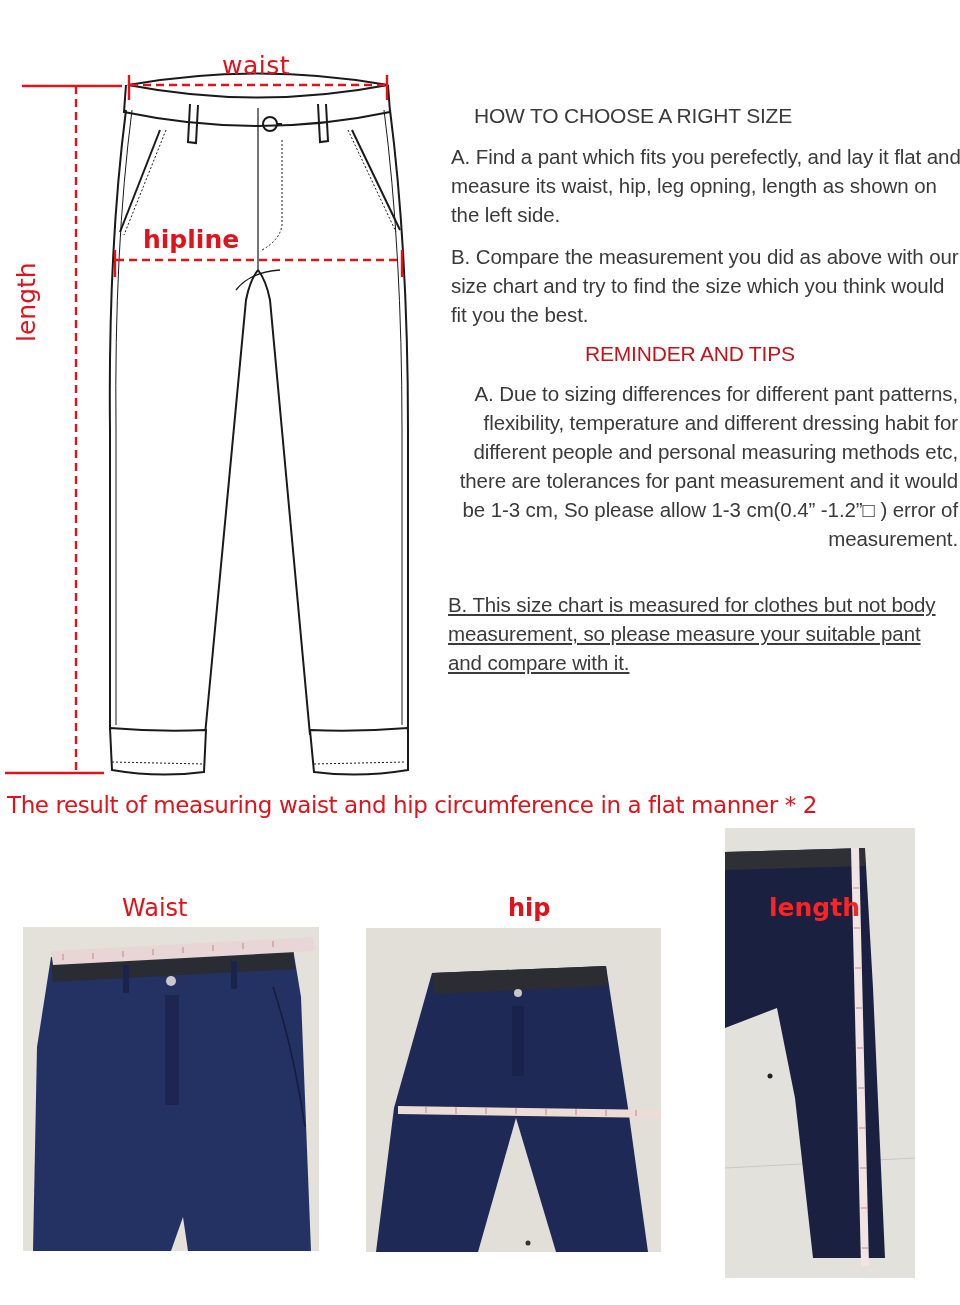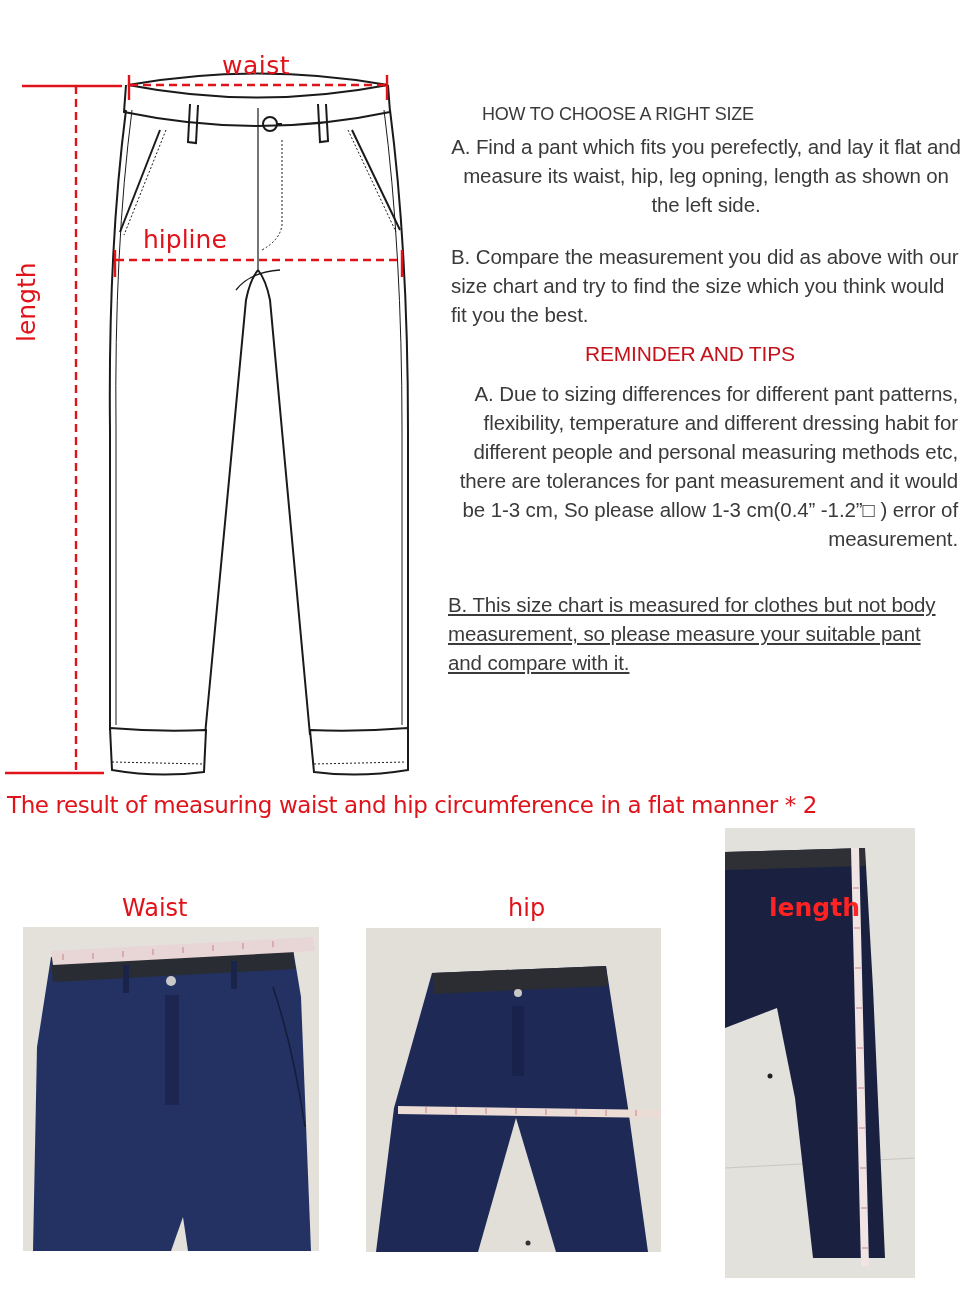--- a/index.html
+++ b/index.html
@@ -5,47 +5,47 @@
     * { margin: 0; padding: 0; box-sizing: border-box; }
     html, body { width: 960px; height: 1305px; background: #ffffff; overflow: hidden; }
     body { position: relative; font-family: "Liberation Sans", sans-serif; color: #333; }
 
     
     .diagram { position: absolute; left: 0; top: 0; width: 440px; height: 790px; }
     .diagram svg { position: absolute; left: 0; top: 0; }
 
     .lbl-red { position: absolute; color: #e0121a; font-family: "DejaVu Sans", sans-serif; white-space: nowrap; }
     .lbl-waist { left: 222px; top: 51px; font-size: 25px; letter-spacing: 0.5px; }
-    .lbl-hipline { left: 143px; top: 225px; font-size: 25px; }
+    .lbl-hipline { left: 143px; top: 225px; font-size: 25px; font-weight: bold; }
     .lbl-length { left: 12px; top: 262px; font-size: 25px; transform-origin: left top; transform: translate(0, 80px) rotate(-90deg); width: 82px; }
 
     
     .instructions { position: absolute; left: 446px; top: 100px; width: 514px; }
-    .inst-title { position: absolute; left: 36px; top: 4px; font-size: 18px; color: #3a3a3a; letter-spacing: -0.2px; white-space: nowrap; }
+    .inst-title { position: absolute; left: 28px; top: 4px; font-size: 21px; color: #3a3a3a; letter-spacing: -0.2px; white-space: nowrap; }
     .inst-p { position: absolute; left: 5px; width: 510px; font-size: 20.5px; line-height: 29px; color: #3a3a3a; letter-spacing: -0.1px; }
-    .inst-a { top: 32px; text-align: center; }
+    .inst-a { top: 42px; }
     .inst-b { top: 142px; }
     .tips-title { position: absolute; left: 94px; top: 242px; font-size: 21px; color: #c3121a; white-space: nowrap; letter-spacing: -0.2px; margin-left: 45px; }
     .tips-a { left: 2px; top: 279px; text-align: right; }
     .tips-b { left: 2px; top: 490px; text-decoration: underline; }
 
     
     .result-head { position: absolute; left: 0; top: 792px; width: 824px; text-align: center; font-family: "DejaVu Sans", sans-serif; font-size: 23px; color: #e0121a; letter-spacing: -0.4px; padding-left: 0; }
 
     
     .photo-label { position: absolute; font-family: "DejaVu Sans", sans-serif; font-size: 24px; color: #e0121a; white-space: nowrap; }
     .photo { position: absolute; overflow: hidden; background: #e6e3dd; }
     .photo svg { position: absolute; left: 0; top: 0; }
 
     .photo-waist { left: 23px; top: 927px; width: 296px; height: 324px; }
     .photo-hip { left: 366px; top: 928px; width: 295px; height: 324px; }
     .photo-length { left: 725px; top: 828px; width: 190px; height: 450px; }
 
     .lbl-photo-waist { left: 122px; top: 894px; }
-    .lbl-photo-hip { left: 508px; top: 894px; }
+    .lbl-photo-hip { left: 508px; top: 894px; font-weight: bold; }
     .lbl-photo-length { left: 769px; top: 893px; color: #ff2222; font-weight: bold; font-size: 25px; z-index: 3; }
   </style>
 </head>
 <body>
 
 <div class="diagram">
   <svg width="440" height="790" viewBox="0 0 440 790">
     <g fill="none" stroke="#1a1a1a" stroke-width="2">
 
       <path d="M128 85 Q258 62 388 85 Q258 110 128 85 Z" fill="#fff"></path>

